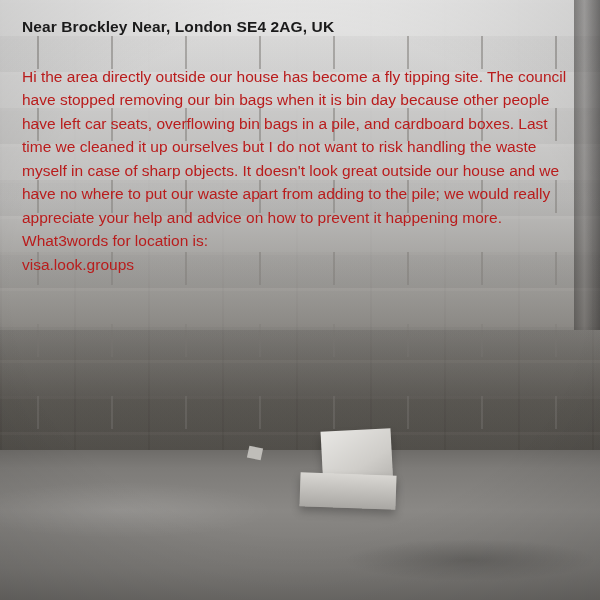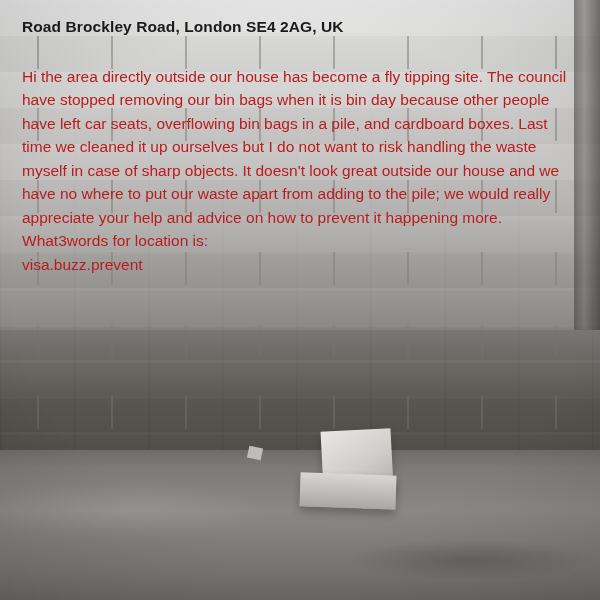--- a/index.html
+++ b/index.html
@@ -177,18 +177,18 @@
     <div class="pipe"></div>
     <div class="wall-shadow"></div>
     <div class="ground"></div>
     <div class="rubbish-a"></div>
     <div class="rubbish-b"></div>
     <div class="rubbish-c"></div>
     <div class="vignette"></div>
   </div>
 
   <div class="overlay">
-    <div class="overlay-title">Road Brockley Road, London SE4 2AG, UK</div>
+    <div class="overlay-title">Near Brockley Near, London SE4 2AG, UK</div>
     <div class="overlay-body">Hi the area directly outside our house has become a fly tipping site. The council have stopped removing our bin bags when it is bin day because other people have left car seats, overflowing bin bags in a pile, and cardboard boxes. Last time we cleaned it up ourselves but I do not want to risk handling the waste myself in case of sharp objects. It doesn't look great outside our house and we have no where to put our waste apart from adding to the pile; we would really appreciate your help and advice on how to prevent it happening more. What3words for location is:</div>
-    <div class="overlay-body w3w">visa.buzz.prevent</div>
+    <div class="overlay-body w3w">visa.look.groups</div>
   </div>
 
 </div>
 
 </body></html>

